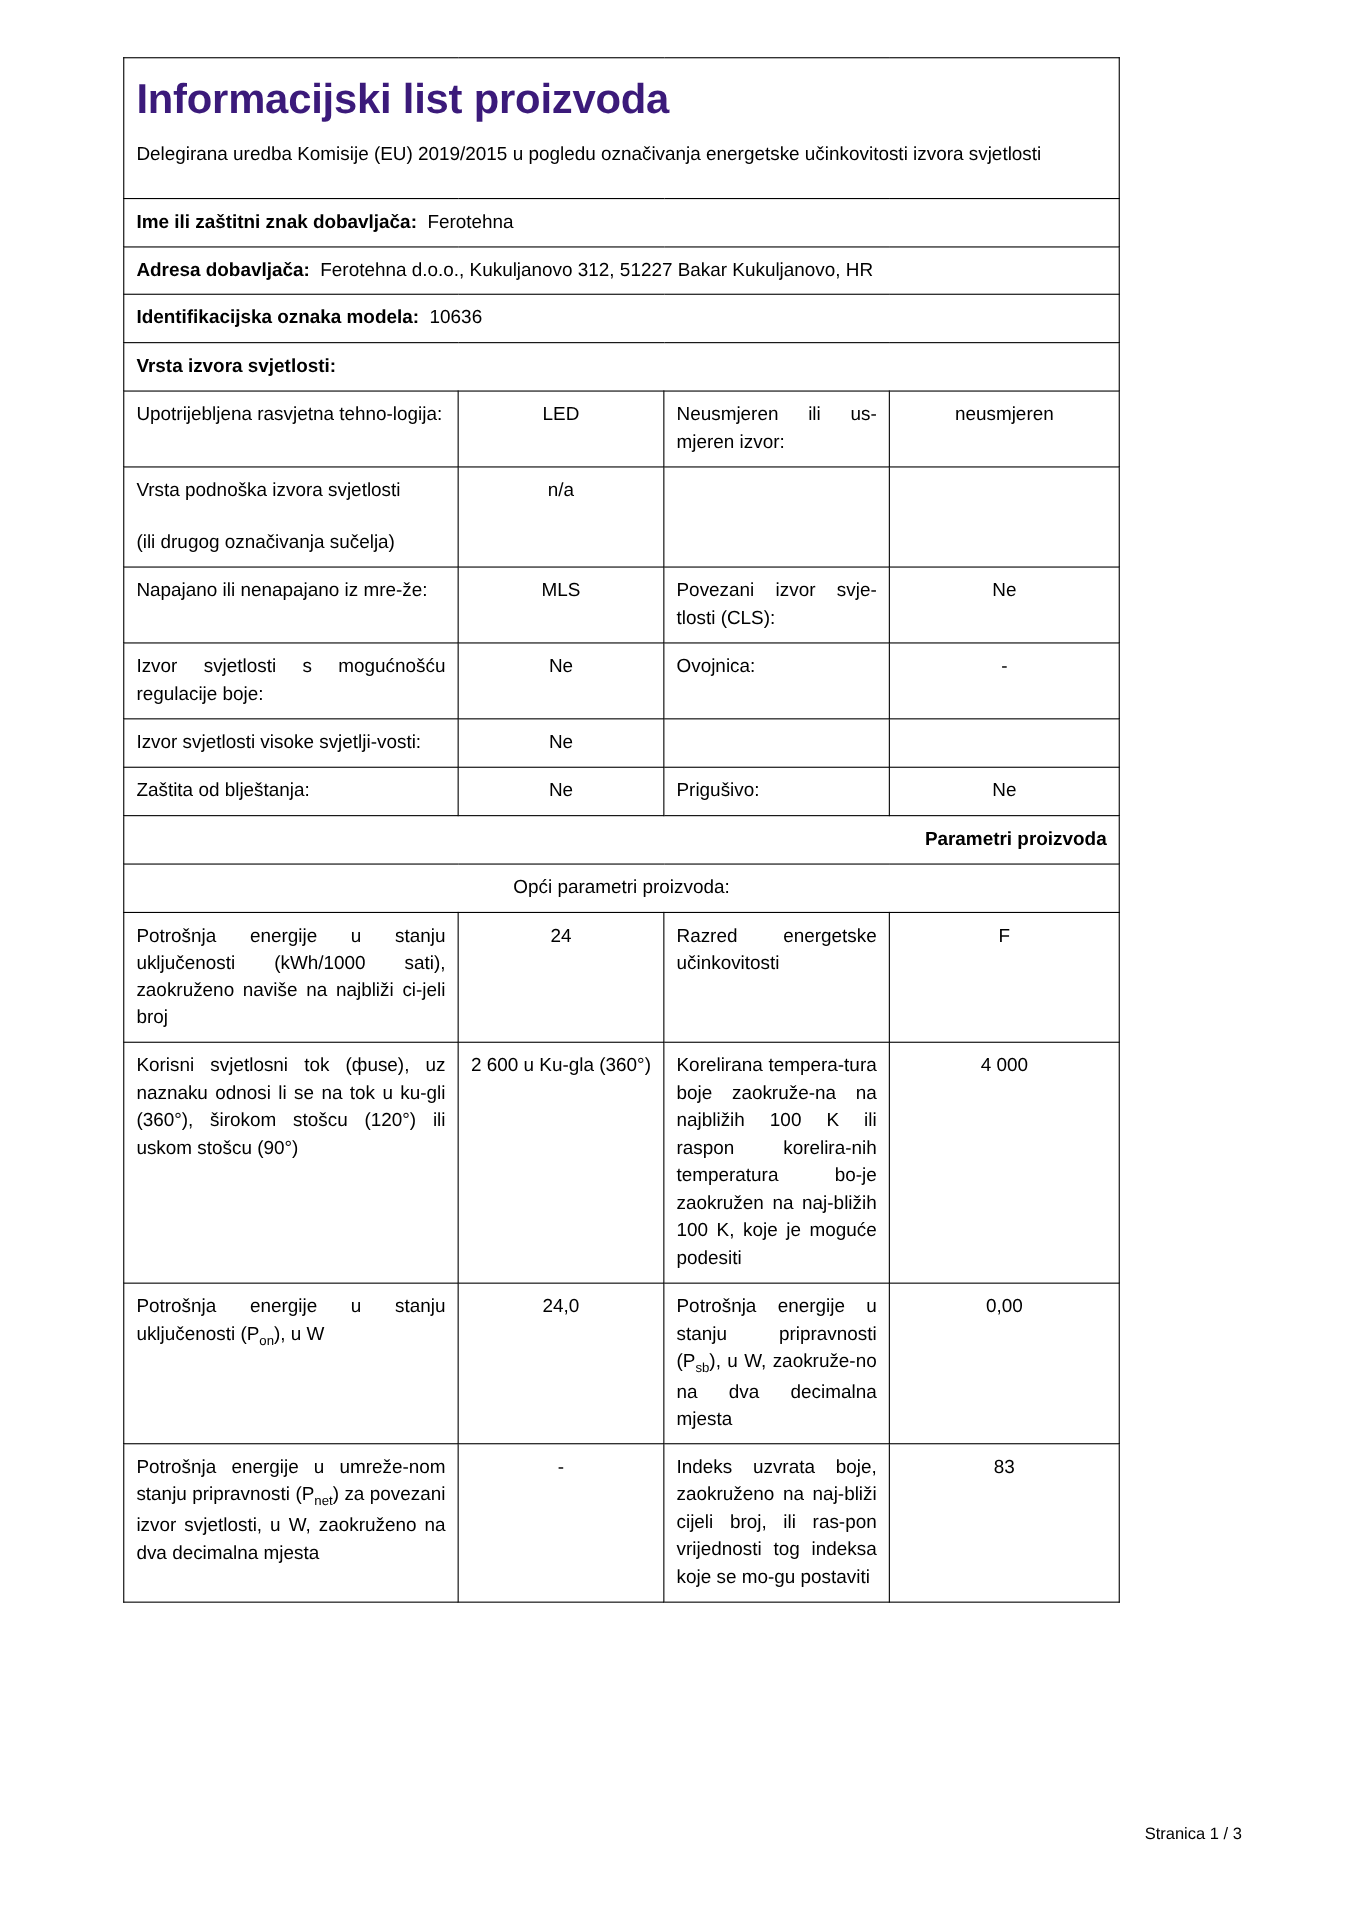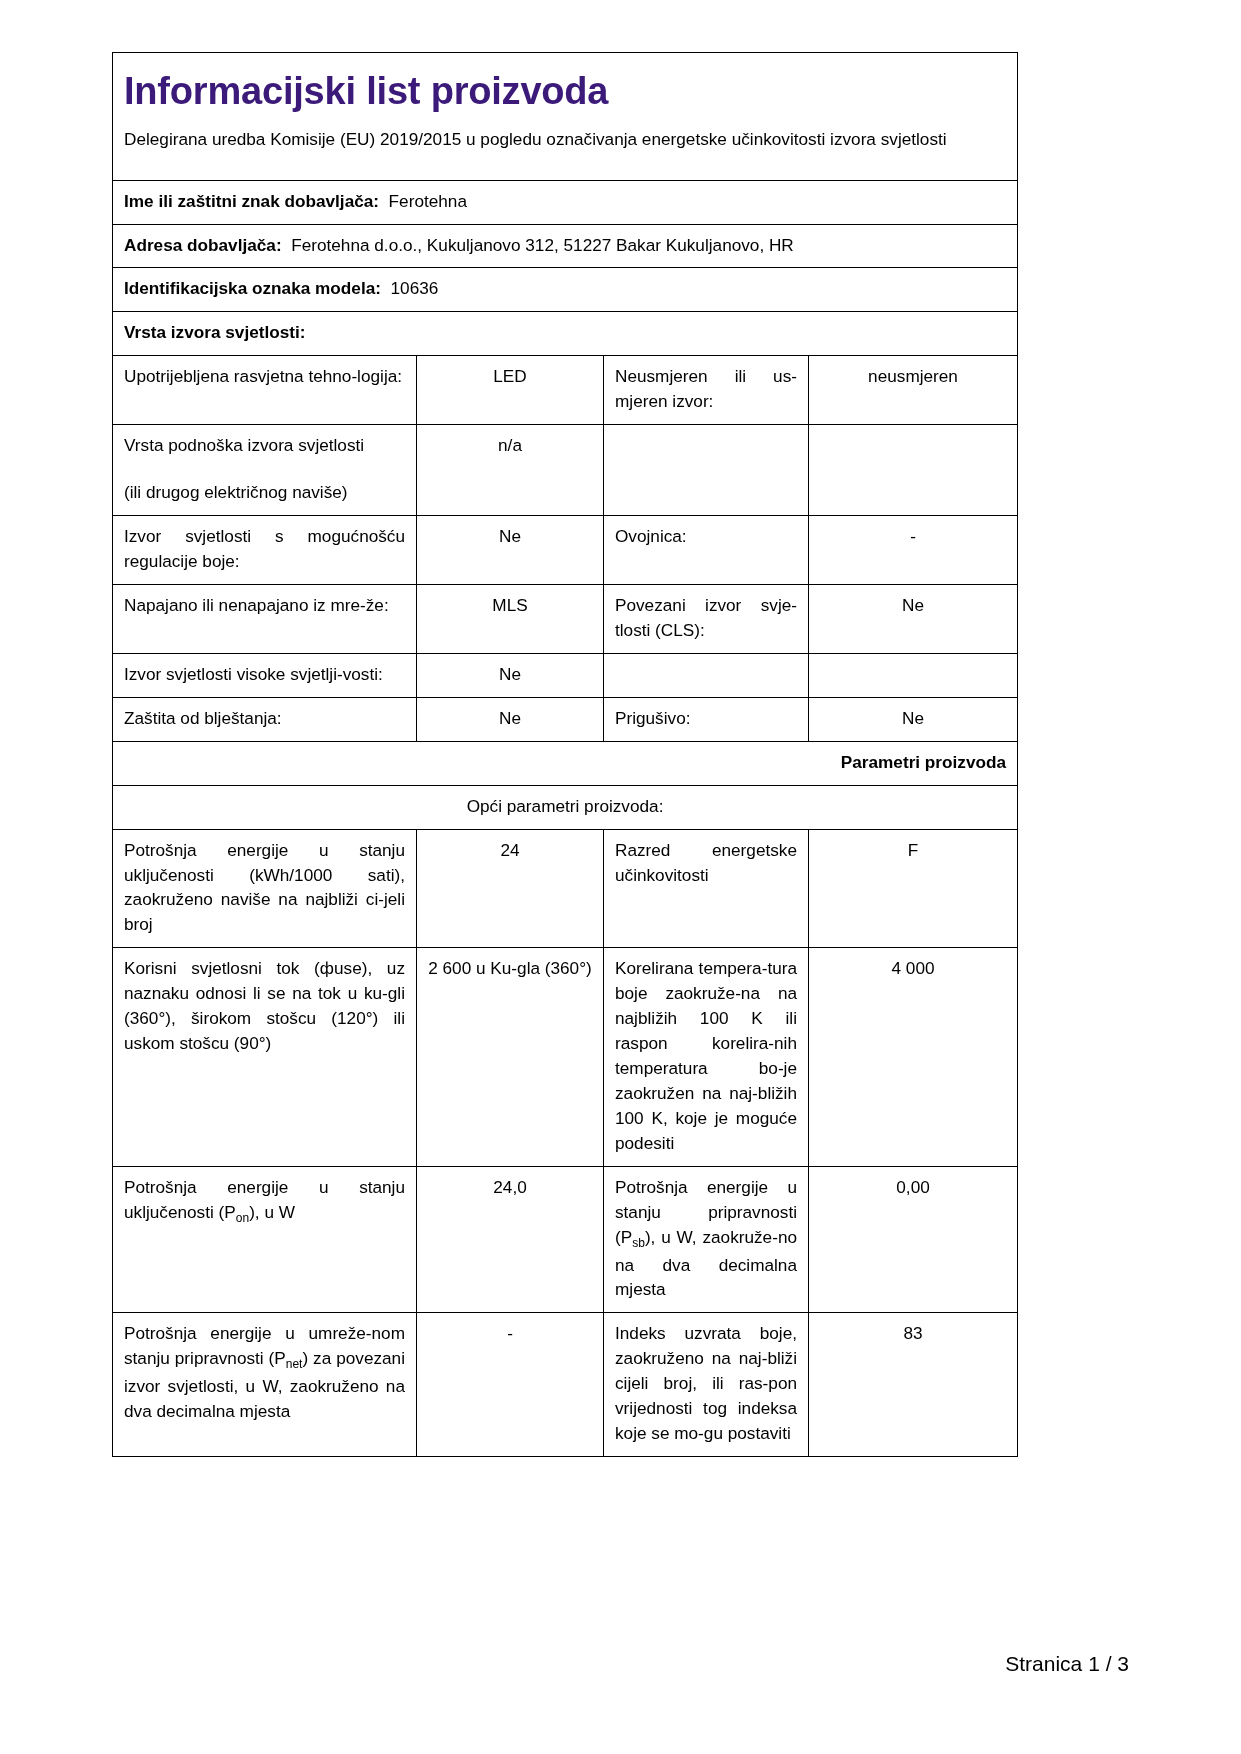--- a/index.html
+++ b/index.html
@@ -68,21 +68,21 @@
   }
   .sub-center {
     text-align: center;
     padding: 9px 0 10px 0;
   }
   .gap-p { margin-top: 22px !important; }
   .footer {
     position: absolute;
     right: 112px;
     bottom: 78px;
-    font-size: 21px;
+    font-size: 15px;
     color: #000000;
   }
   sub { font-size: 12px; }
   .title-cell {
     padding: 14px 14px 16px 14px;
   }
 </style>
 </head>
 <body>
 
@@ -134,39 +134,39 @@
       <tr>
         <td class="just">Upotrijebljena rasvjetna tehno-logija:</td>
         <td class="center">LED</td>
         <td class="just">Neusmjeren ili us-mjeren izvor:</td>
         <td class="center">neusmjeren</td>
       </tr>
 
       <tr>
         <td>
           <p style="margin:0">Vrsta podnoška izvora svjetlosti</p>
-          <p class="gap-p" style="margin:0">(ili drugog električnog naviše)</p>
+          <p class="gap-p" style="margin:0">(ili drugog označivanja sučelja)</p>
         </td>
         <td class="center">n/a</td>
         <td></td>
         <td class="center"></td>
       </tr>
 
       <tr>
-        <td class="just">Izvor svjetlosti s mogućnošću regulacije boje:</td>
-        <td class="center">Ne</td>
-        <td>Ovojnica:</td>
-        <td class="center">-</td>
-      </tr>
-
-      <tr>
         <td class="just">Napajano ili nenapajano iz mre-že:</td>
         <td class="center">MLS</td>
         <td class="just">Povezani izvor svje-tlosti (CLS):</td>
         <td class="center">Ne</td>
+      </tr>
+
+      <tr>
+        <td class="just">Izvor svjetlosti s mogućnošću regulacije boje:</td>
+        <td class="center">Ne</td>
+        <td>Ovojnica:</td>
+        <td class="center">-</td>
       </tr>
 
       <tr>
         <td class="just">Izvor svjetlosti visoke svjetlji-vosti:</td>
         <td class="center">Ne</td>
         <td></td>
         <td class="center"></td>
       </tr>
 
       <tr>

